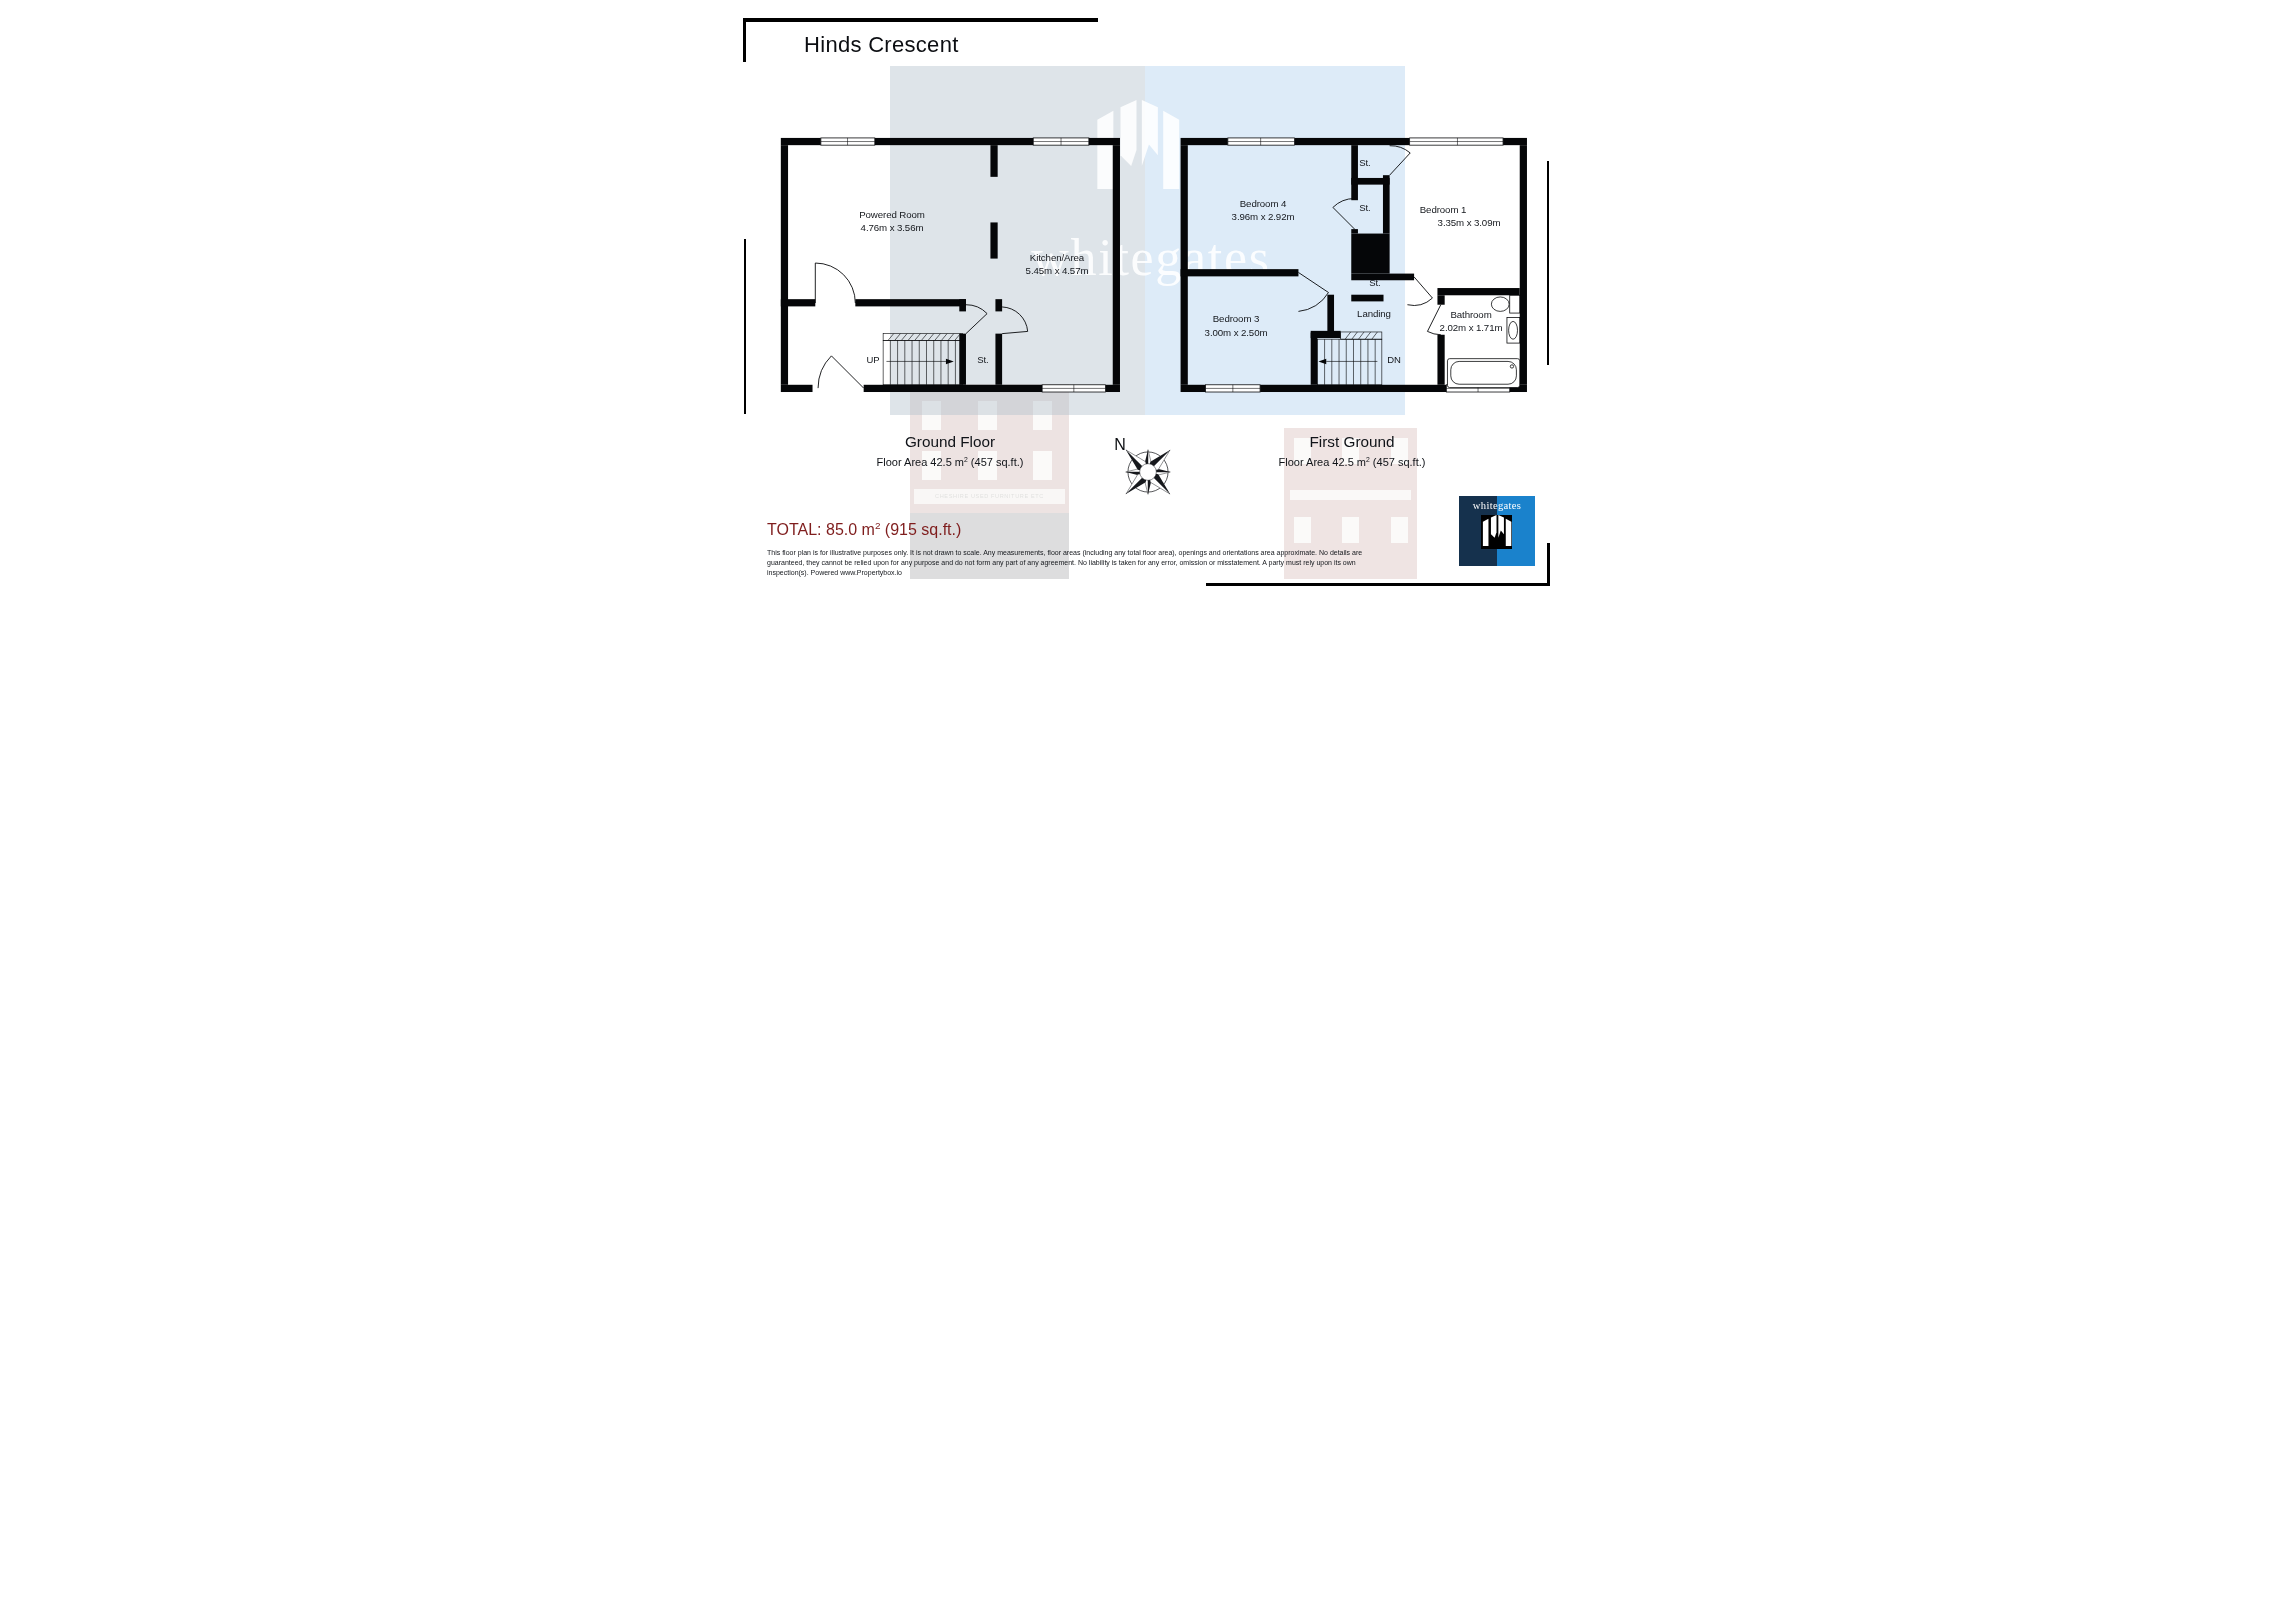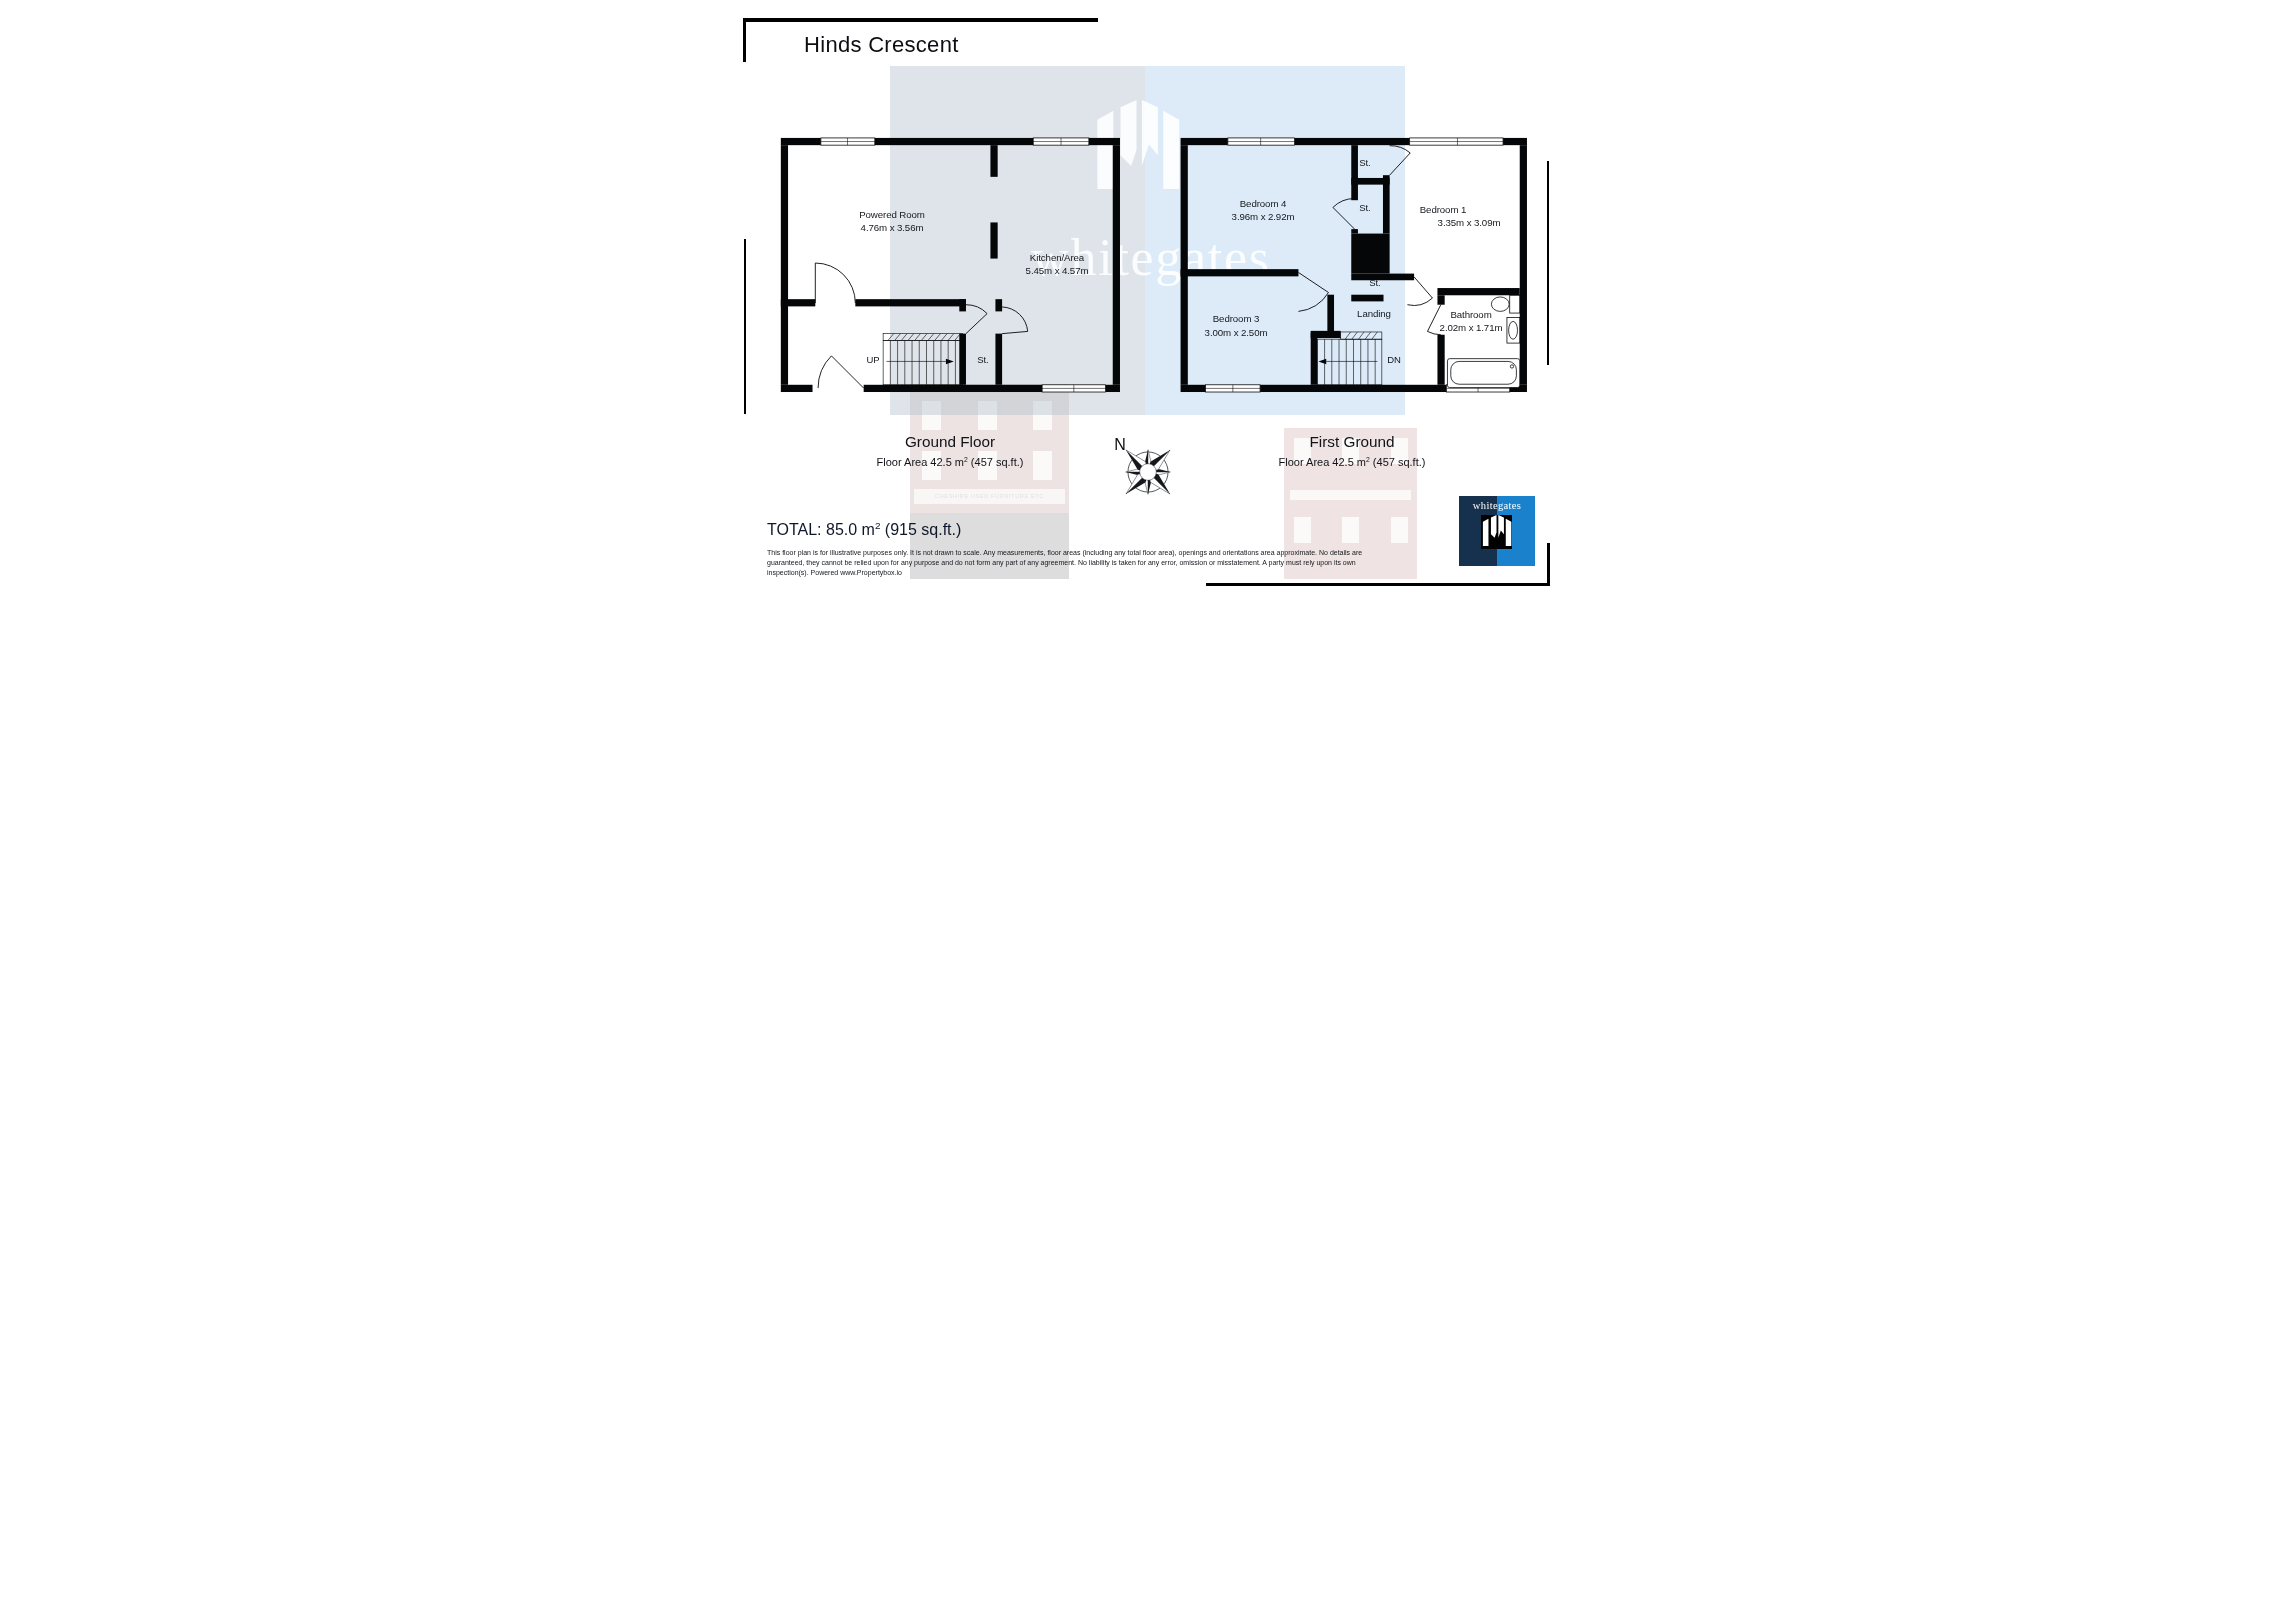--- a/index.html
+++ b/index.html
@@ -40,21 +40,21 @@
   #wm-text { left:433px; top:257px; transform:translate(-50%,-50%);
              font-family:"Liberation Serif", serif; font-size:52px; letter-spacing:1.7px;
              color:rgba(255,255,255,0.88); white-space:nowrap; }
   #wm-mark { left:374px; top:100px; }
 
   
   .floor-title { position:absolute; transform:translate(-50%,-50%); font-size:15.3px; color:#101318; }
   .floor-area  { position:absolute; transform:translate(-50%,-50%); font-size:11px; color:#101318; white-space:nowrap; }
   sup { font-size:62%; vertical-align:super; }
   #title { left:86px; top:32px; font-size:22px; color:#0c0e12; letter-spacing:0.3px; }
-  #total { left:49px; top:520px; font-size:16px; color:#0f172a; }
+  #total { left:49px; top:520px; font-size:16px; color:#7f1d1d; }
   #disclaimer { left:49px; top:548px; width:695px; font-size:7px; line-height:10px; color:#14171c; }
   #north-label { left:402px; top:445px; transform:translate(-50%,-50%); font-size:16px; color:#0c0e12; }
 
   
   #logo { left:741px; top:496px; width:76px; height:70px; }
   #logo .half-navy { position:absolute; left:0; top:0; bottom:0; width:38px; }
   #logo .half-blue { position:absolute; right:0; top:0; bottom:0; width:38px; }
   #logo .brand { position:absolute; left:0; right:0; top:3.9px; text-align:center;
       font-family:"Liberation Serif", serif; font-size:10.6px; color:#ffffff; letter-spacing:0.3px; }
   #logo svg.mark { position:absolute; left:22px; top:19px; }

